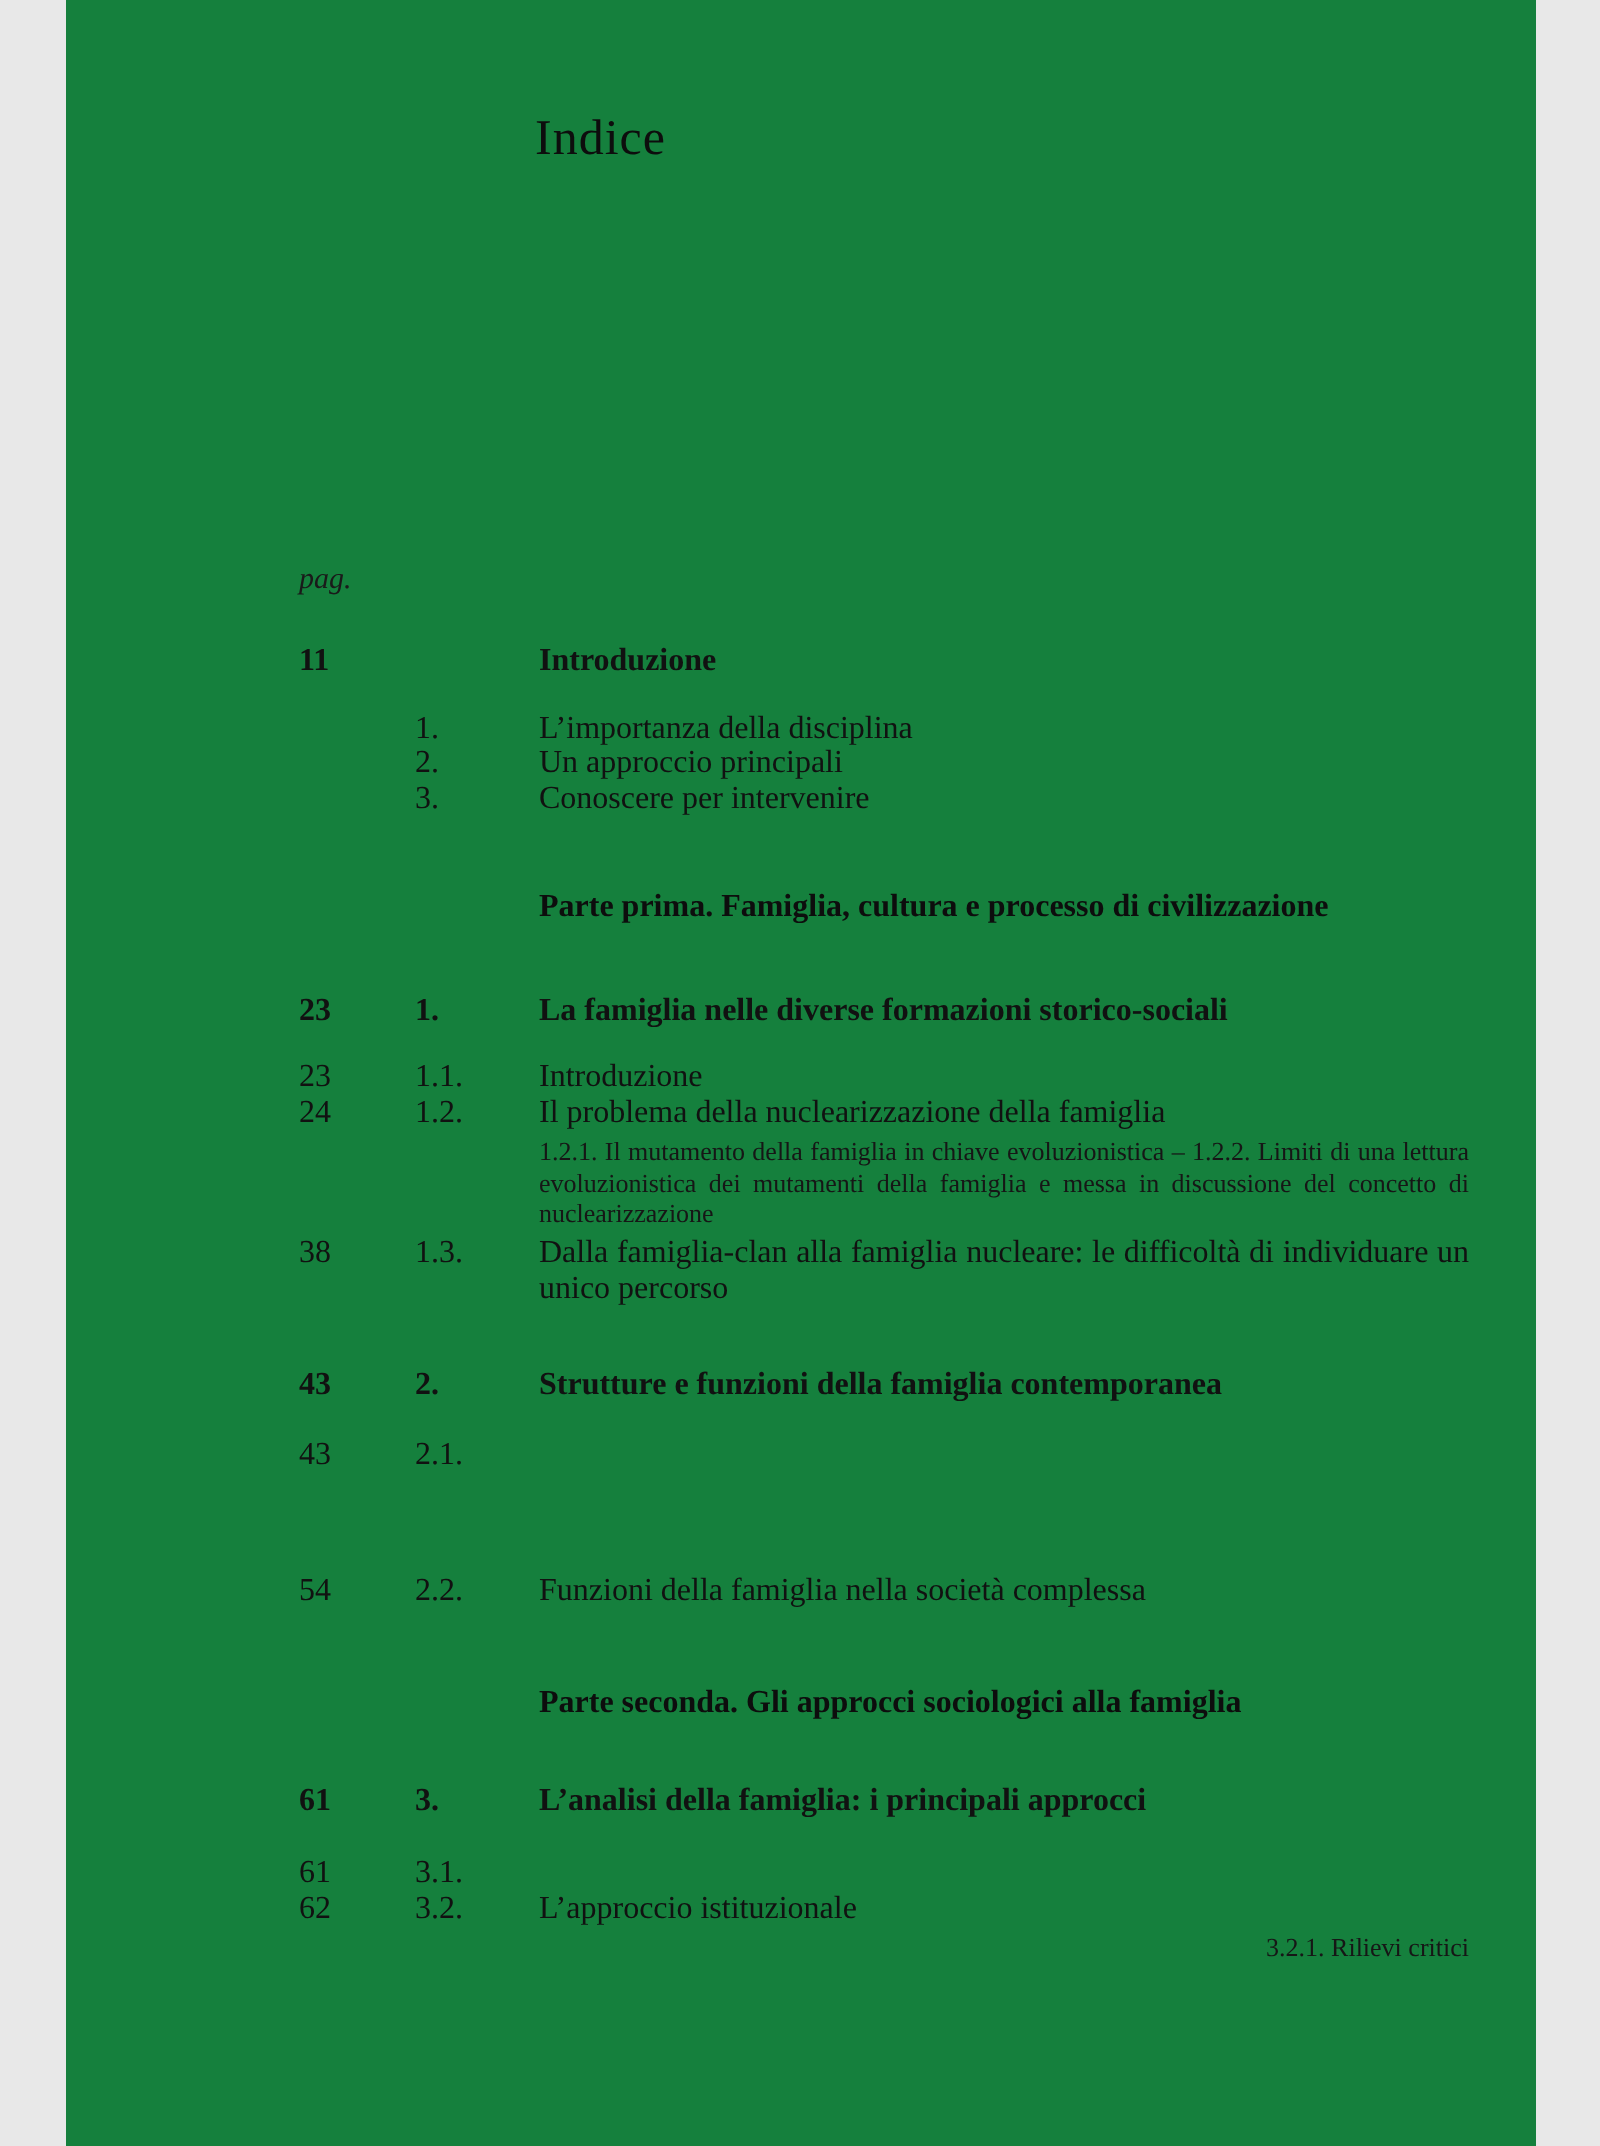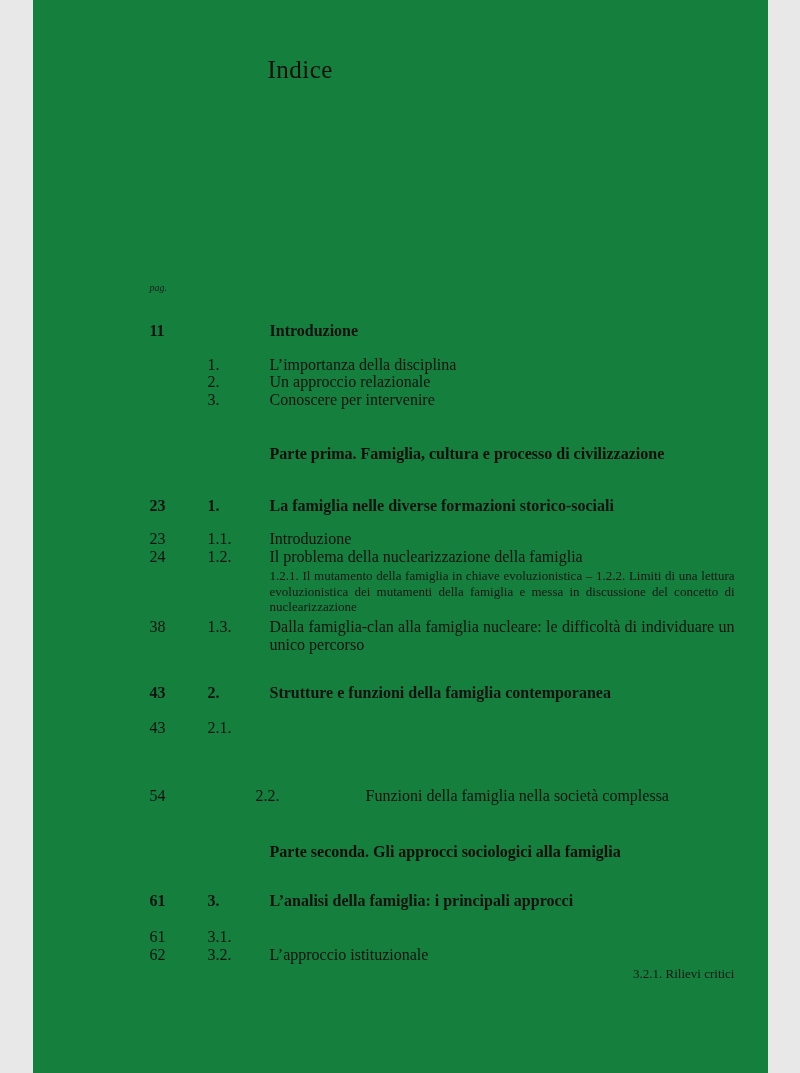--- a/index.html
+++ b/index.html
@@ -22,21 +22,21 @@
     top: 56px;
     left: 235px;
     font-size: 25px;
     letter-spacing: 0.5px;
     color: #0d0d0d;
   }
   .pag-label {
     position: absolute;
     top: 282px;
     left: 117px;
-    font-size: 10px;
+    font-size: 15px;
     font-style: italic;
     color: #1a1a1a;
   }
   .toc-row {
     position: absolute;
     left: 117px;
     width: 585px;
     display: flex;
     align-items: flex-start;
     font-size: 16px;
@@ -78,21 +78,21 @@
   #row-1  { top: 356px; }
   #row-2  { top: 373px; }
   #row-3  { top: 391px; }
   #row-4  { top: 445px; }
   #row-5  { top: 497px; }
   #row-6  { top: 530px; }
   #row-7  { top: 548px; }
   #row-8  { top: 618px; }
   #row-9  { top: 684px; }
   #row-10 { top: 719px; }
-  #row-11 { top: 787px; gap: 48px; }
+  #row-11 { top: 787px; }
   #row-12 { top: 843px; }
   #row-13 { top: 892px; }
   #row-14 { top: 928px; }
   #row-15 { top: 946px; }
 </style>
 </head>
 <body>
 
 <div class="page">
 
@@ -108,21 +108,21 @@
 
   <div class="toc-row" id="row-1">
     <span class="col-page"></span>
     <span class="col-num">1.</span>
     <span class="col-title">L’importanza della disciplina</span>
   </div>
 
   <div class="toc-row" id="row-2">
     <span class="col-page"></span>
     <span class="col-num">2.</span>
-    <span class="col-title">Un approccio relazionale</span>
+    <span class="col-title">Un approccio principali</span>
   </div>
 
   <div class="toc-row" id="row-3">
     <span class="col-page"></span>
     <span class="col-num">3.</span>
     <span class="col-title">Conoscere per intervenire</span>
   </div>
 
   <div class="part-heading" id="row-4">Parte prima. Famiglia, cultura e processo di civilizzazione</div>
 

